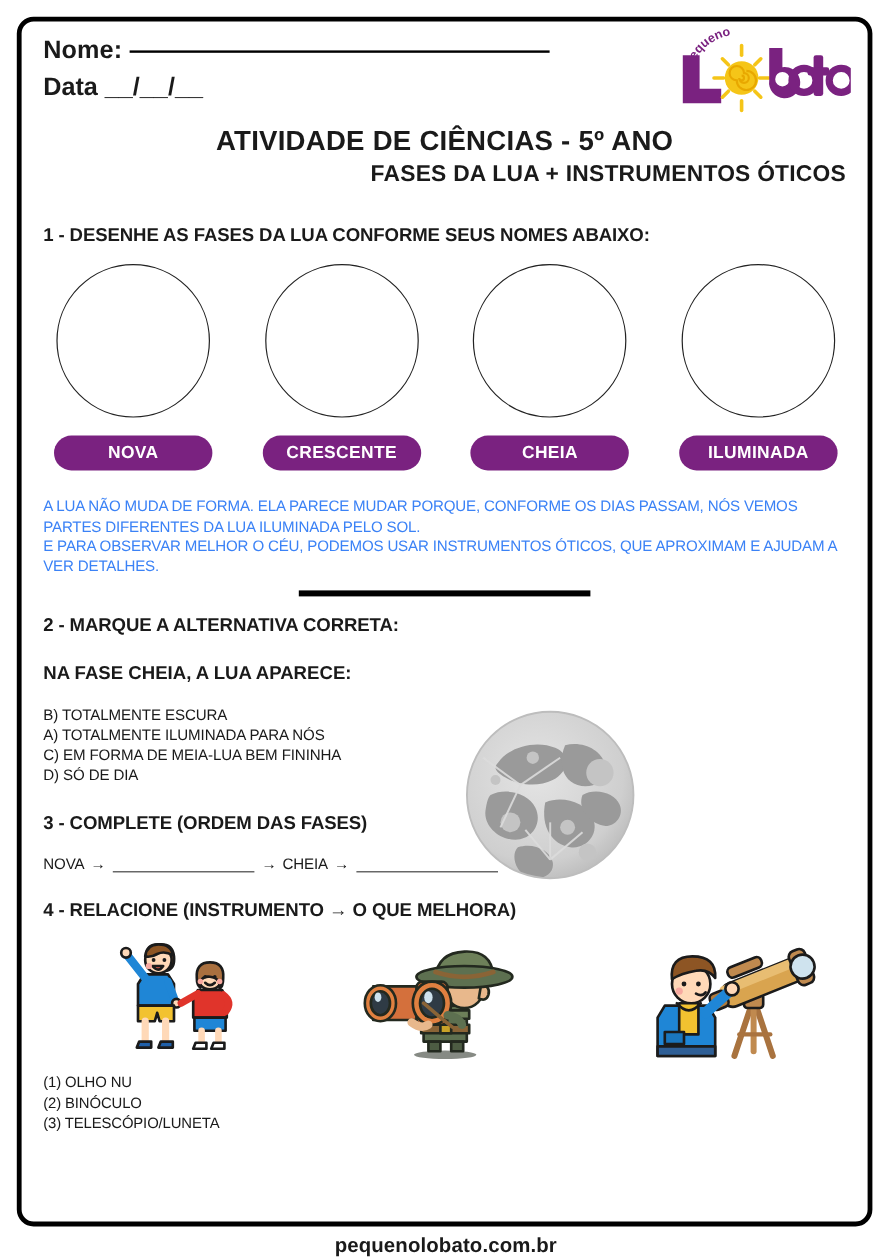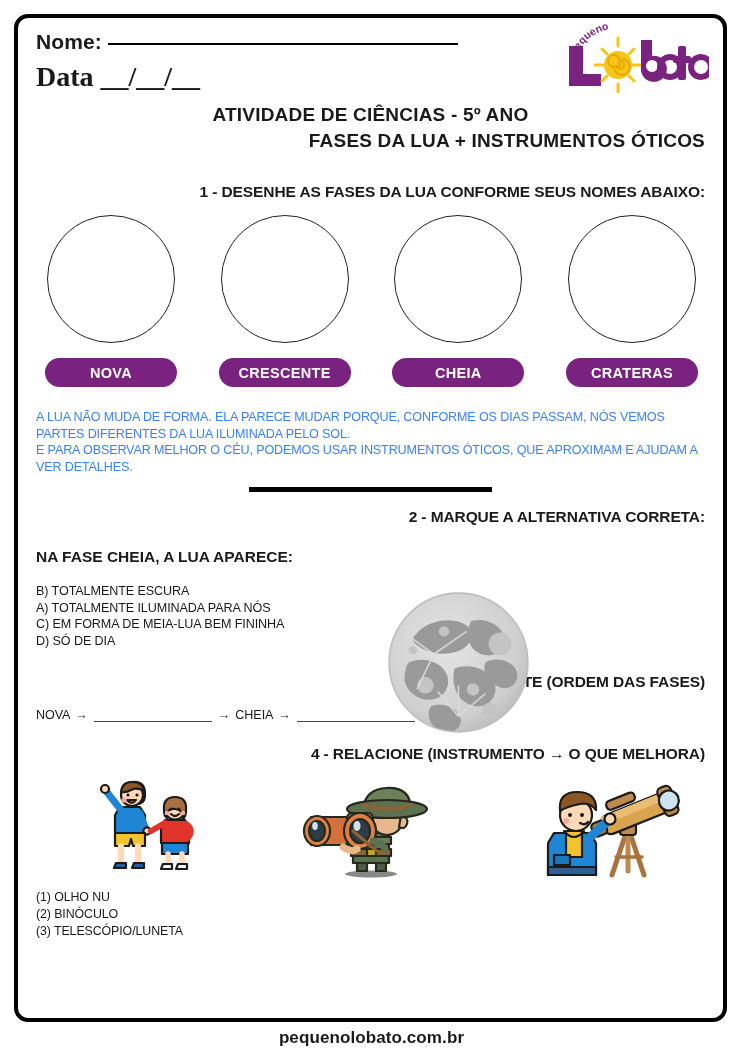--- a/index.html
+++ b/index.html
@@ -32,39 +32,39 @@
   .name-line{
     font-size:21px;font-weight:bold;letter-spacing:.1px;
     white-space:nowrap;
     padding-top:4px;
   }
   .name-line .rule{
     display:inline-block;width:350px;border-bottom:2px solid #000;
     margin-left:6px;vertical-align:4px;
   }
   .data-line{
-    font-size:28px;font-weight:bold;margin-top:7px;white-space:nowrap;font-family:Liberation Serif, serif;
+    font-size:21px;font-weight:bold;margin-top:7px;white-space:nowrap;
   }
   .logo{
     position:absolute;right:-4px;top:-2px;width:148px;height:72px;
   }
 
   
   .title1{
-    text-align:center;font-size:19px;font-weight:bold;
+    text-align:center;font-size:23px;font-weight:bold;
     letter-spacing:.2px;margin-top:6px;
   }
   .title2{
     text-align:right;font-size:19px;font-weight:bold;
     letter-spacing:.2px;margin-top:4px;
   }
 
   
   .q-head{
-    font-size:15.5px;font-weight:bold;letter-spacing:-.1px;text-align:right;
+    font-size:15.5px;font-weight:bold;letter-spacing:-.1px;
   }
   #q1-heading{margin-top:31px;}
 
   
   .circles-row{
     display:flex;justify-content:space-between;
     margin-top:14px;padding:0 6px 0 8px;
   }
   .phase-col{width:134px;display:flex;flex-direction:column;align-items:center;}
   .circle{
@@ -191,21 +191,21 @@
     <div class="phase-col">
       <div class="circle"></div>
       <div class="pill">CRESCENTE</div>
     </div>
     <div class="phase-col">
       <div class="circle"></div>
       <div class="pill">CHEIA</div>
     </div>
     <div class="phase-col">
       <div class="circle"></div>
-      <div class="pill">CRATERAS</div>
+      <div class="pill">ILUMINADA</div>
     </div>
   </div>
 
   <div class="para">
     <div>A LUA NÃO MUDA DE FORMA. ELA PARECE MUDAR PORQUE, CONFORME OS DIAS PASSAM, NÓS VEMOS PARTES DIFERENTES DA LUA ILUMINADA PELO SOL.</div>
     <div>E PARA OBSERVAR MELHOR O CÉU, PODEMOS USAR INSTRUMENTOS ÓTICOS, QUE APROXIMAM E AJUDAM A VER DETALHES.</div>
   </div>
 
   <div class="divider"></div>
 

